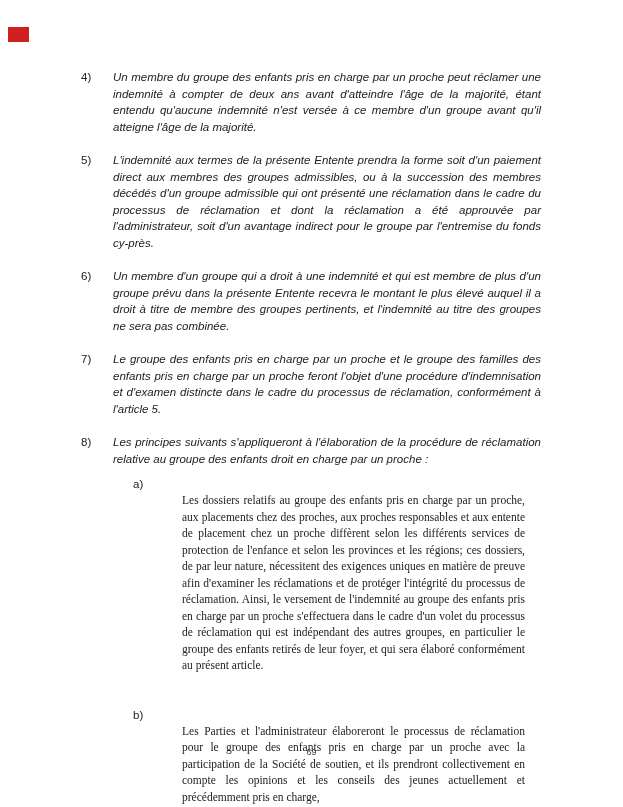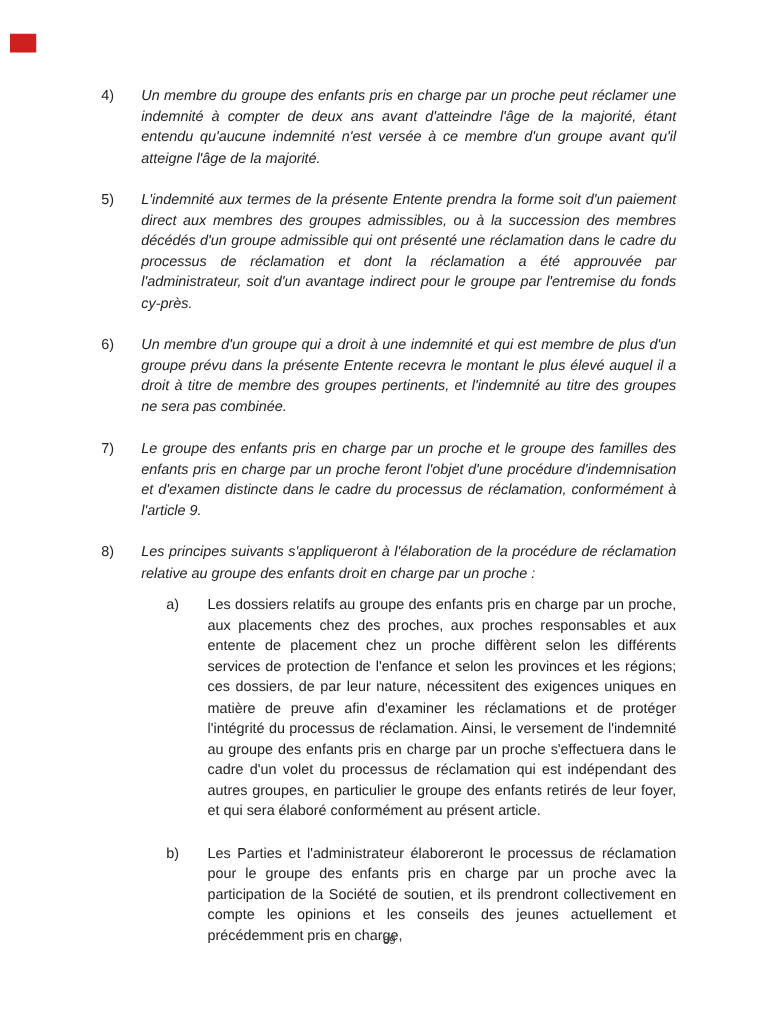--- a/index.html
+++ b/index.html
@@ -19,21 +19,21 @@
   .content{
     position:absolute;top:69px;left:81px;width:460px;
     font-size:11.5px;line-height:16.5px;
   }
   .item{display:flex;margin:0 0 17px 0;}
   .item .marker{flex:0 0 32px;}
   .item p{margin:0;flex:1;text-align:justify;font-style:italic;}
   .item.tight{margin-bottom:9px;}
   .subitem{display:flex;margin:0 0 17px 52px;}
   .subitem .marker{flex:0 0 33px;}
-  .subitem p{margin:0;flex:1;text-align:justify;}
+  .subitem p{margin:16px;flex:1;text-align:justify;font-family:Liberation Serif, serif;}
   .pageno{
     position:absolute;top:747px;left:0;right:0;
     text-align:center;
     font-size:9px;line-height:11px;color:#3d3d3d;
   }
 </style>
 </head>
 <body>
 
 <div class="page">
@@ -52,21 +52,21 @@
       <p>L'indemnité aux termes de la présente Entente prendra la forme soit d'un paiement direct aux membres des groupes admissibles, ou à la succession des membres décédés d'un groupe admissible qui ont présenté une réclamation dans le cadre du processus de réclamation et dont la réclamation a été approuvée par l'administrateur, soit d'un avantage indirect pour le groupe par l'entremise du fonds cy-près.</p>
     </div>
 
     <div class="item">
       <span class="marker">6)</span>
       <p>Un membre d'un groupe qui a droit à une indemnité et qui est membre de plus d'un groupe prévu dans la présente Entente recevra le montant le plus élevé auquel il a droit à titre de membre des groupes pertinents, et l'indemnité au titre des groupes ne sera pas combinée.</p>
     </div>
 
     <div class="item">
       <span class="marker">7)</span>
-      <p>Le groupe des enfants pris en charge par un proche et le groupe des familles des enfants pris en charge par un proche feront l'objet d'une procédure d'indemnisation et d'examen distincte dans le cadre du processus de réclamation, conformément à l'article 9.</p>
+      <p>Le groupe des enfants pris en charge par un proche et le groupe des familles des enfants pris en charge par un proche feront l'objet d'une procédure d'indemnisation et d'examen distincte dans le cadre du processus de réclamation, conformément à l'article 5.</p>
     </div>
 
     <div class="item tight">
       <span class="marker">8)</span>
       <p>Les principes suivants s'appliqueront à l'élaboration de la procédure de réclamation relative au groupe des enfants droit en charge par un proche :</p>
     </div>
 
     <div class="subitem">
       <span class="marker">a)</span>
       <p>Les dossiers relatifs au groupe des enfants pris en charge par un proche, aux placements chez des proches, aux proches responsables et aux entente de placement chez un proche diffèrent selon les différents services de protection de l'enfance et selon les provinces et les régions; ces dossiers, de par leur nature, nécessitent des exigences uniques en matière de preuve afin d'examiner les réclamations et de protéger l'intégrité du processus de réclamation. Ainsi, le versement de l'indemnité au groupe des enfants pris en charge par un proche s'effectuera dans le cadre d'un volet du processus de réclamation qui est indépendant des autres groupes, en particulier le groupe des enfants retirés de leur foyer, et qui sera élaboré conformément au présent article.</p>

